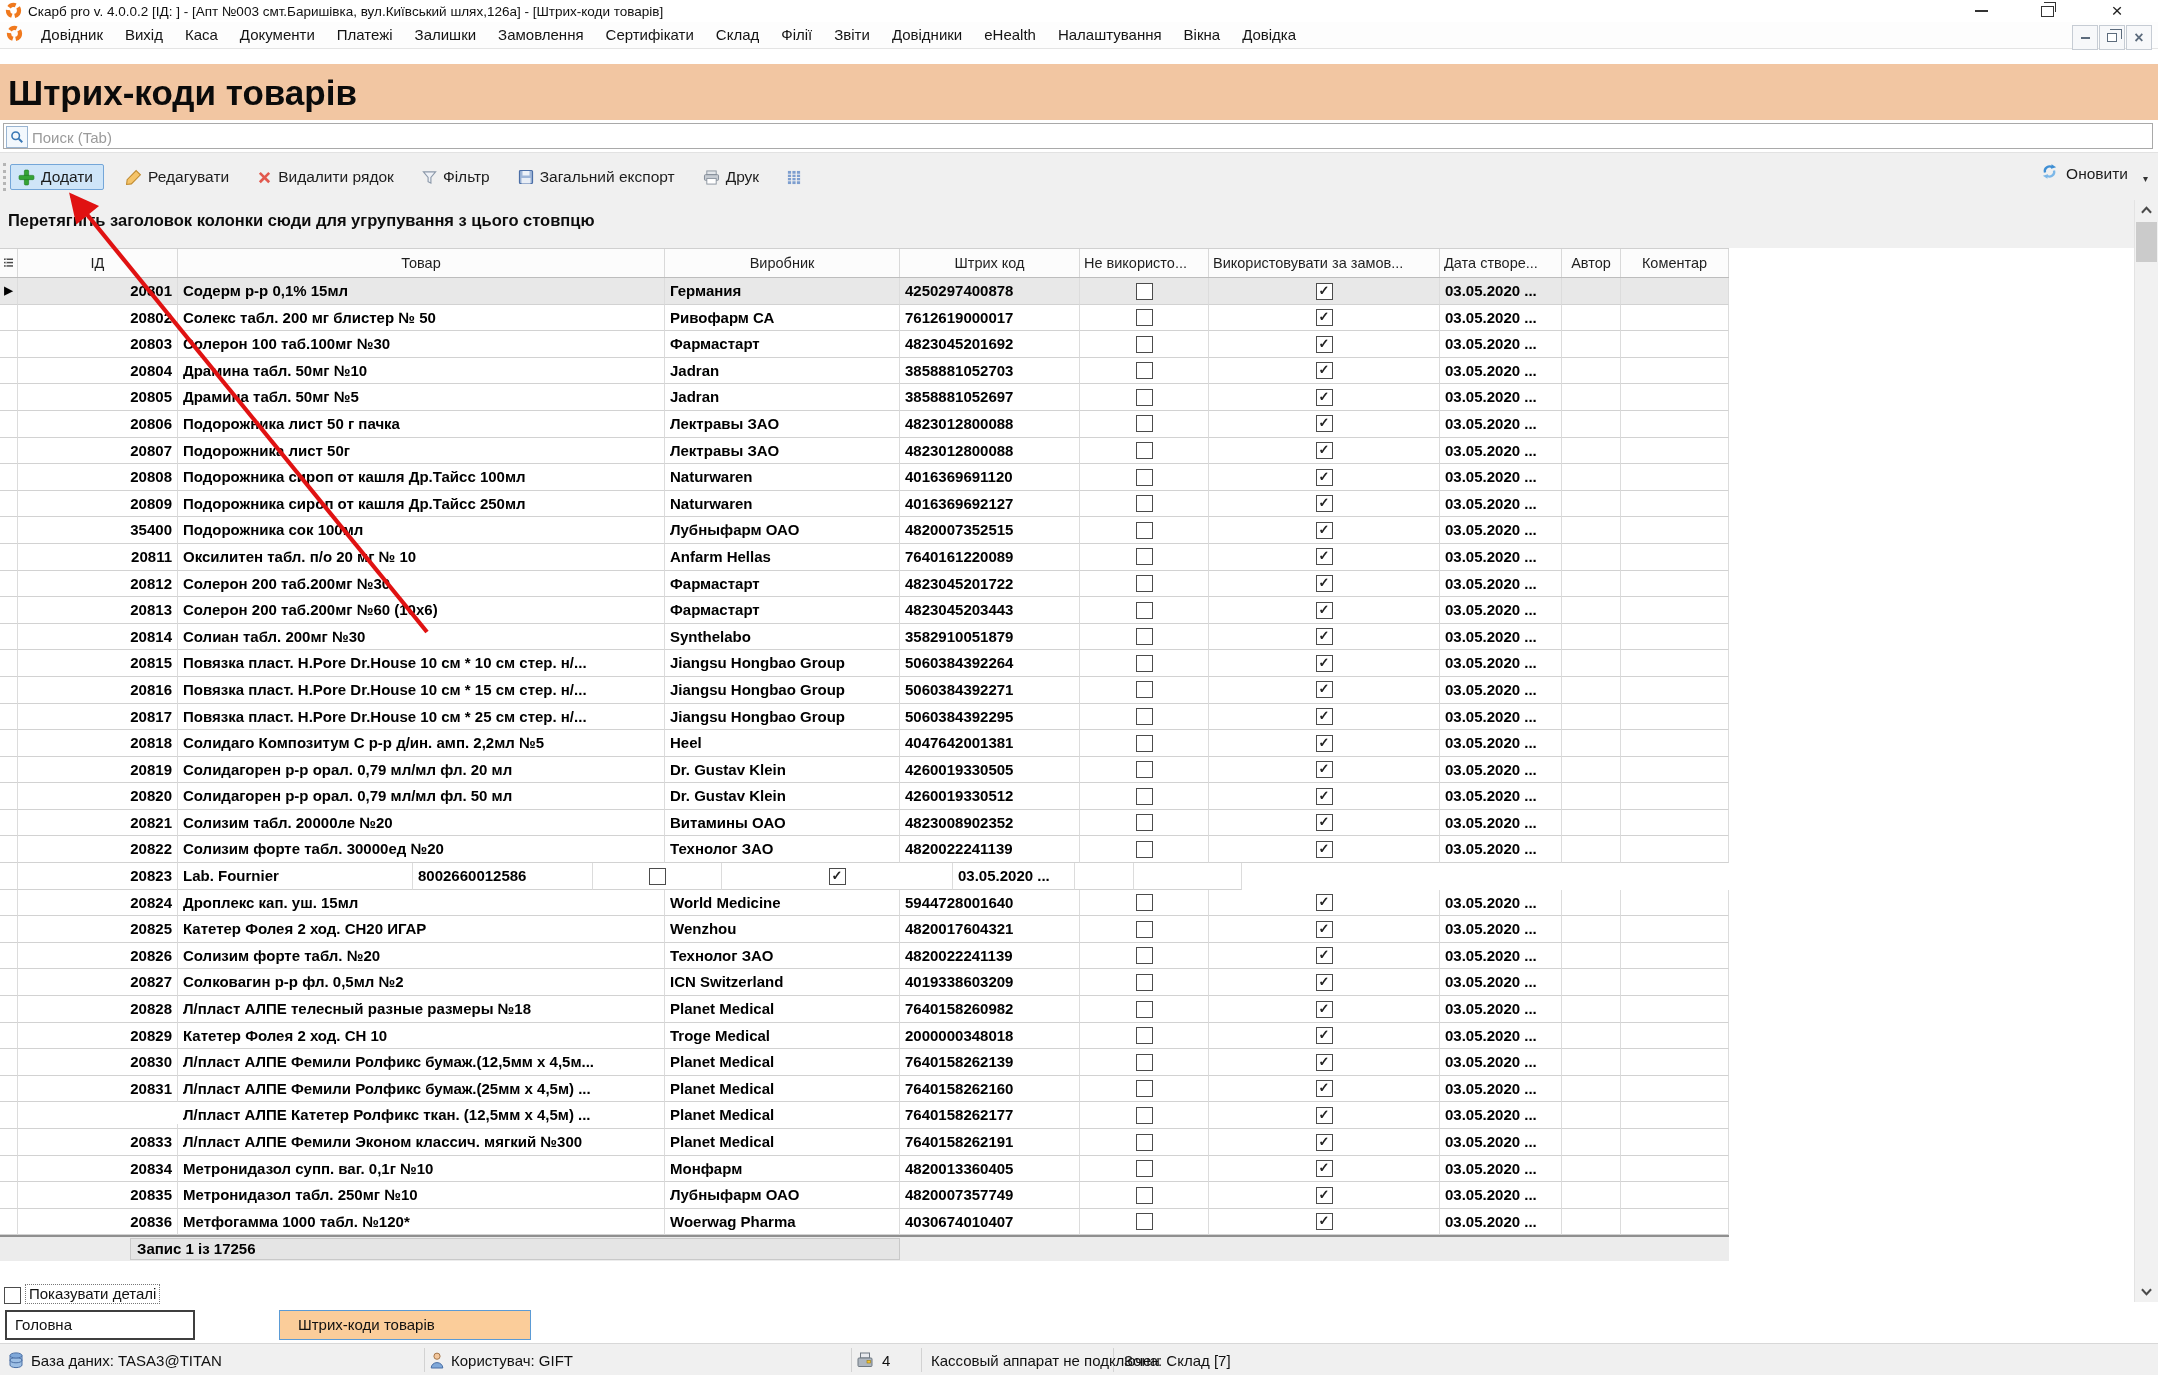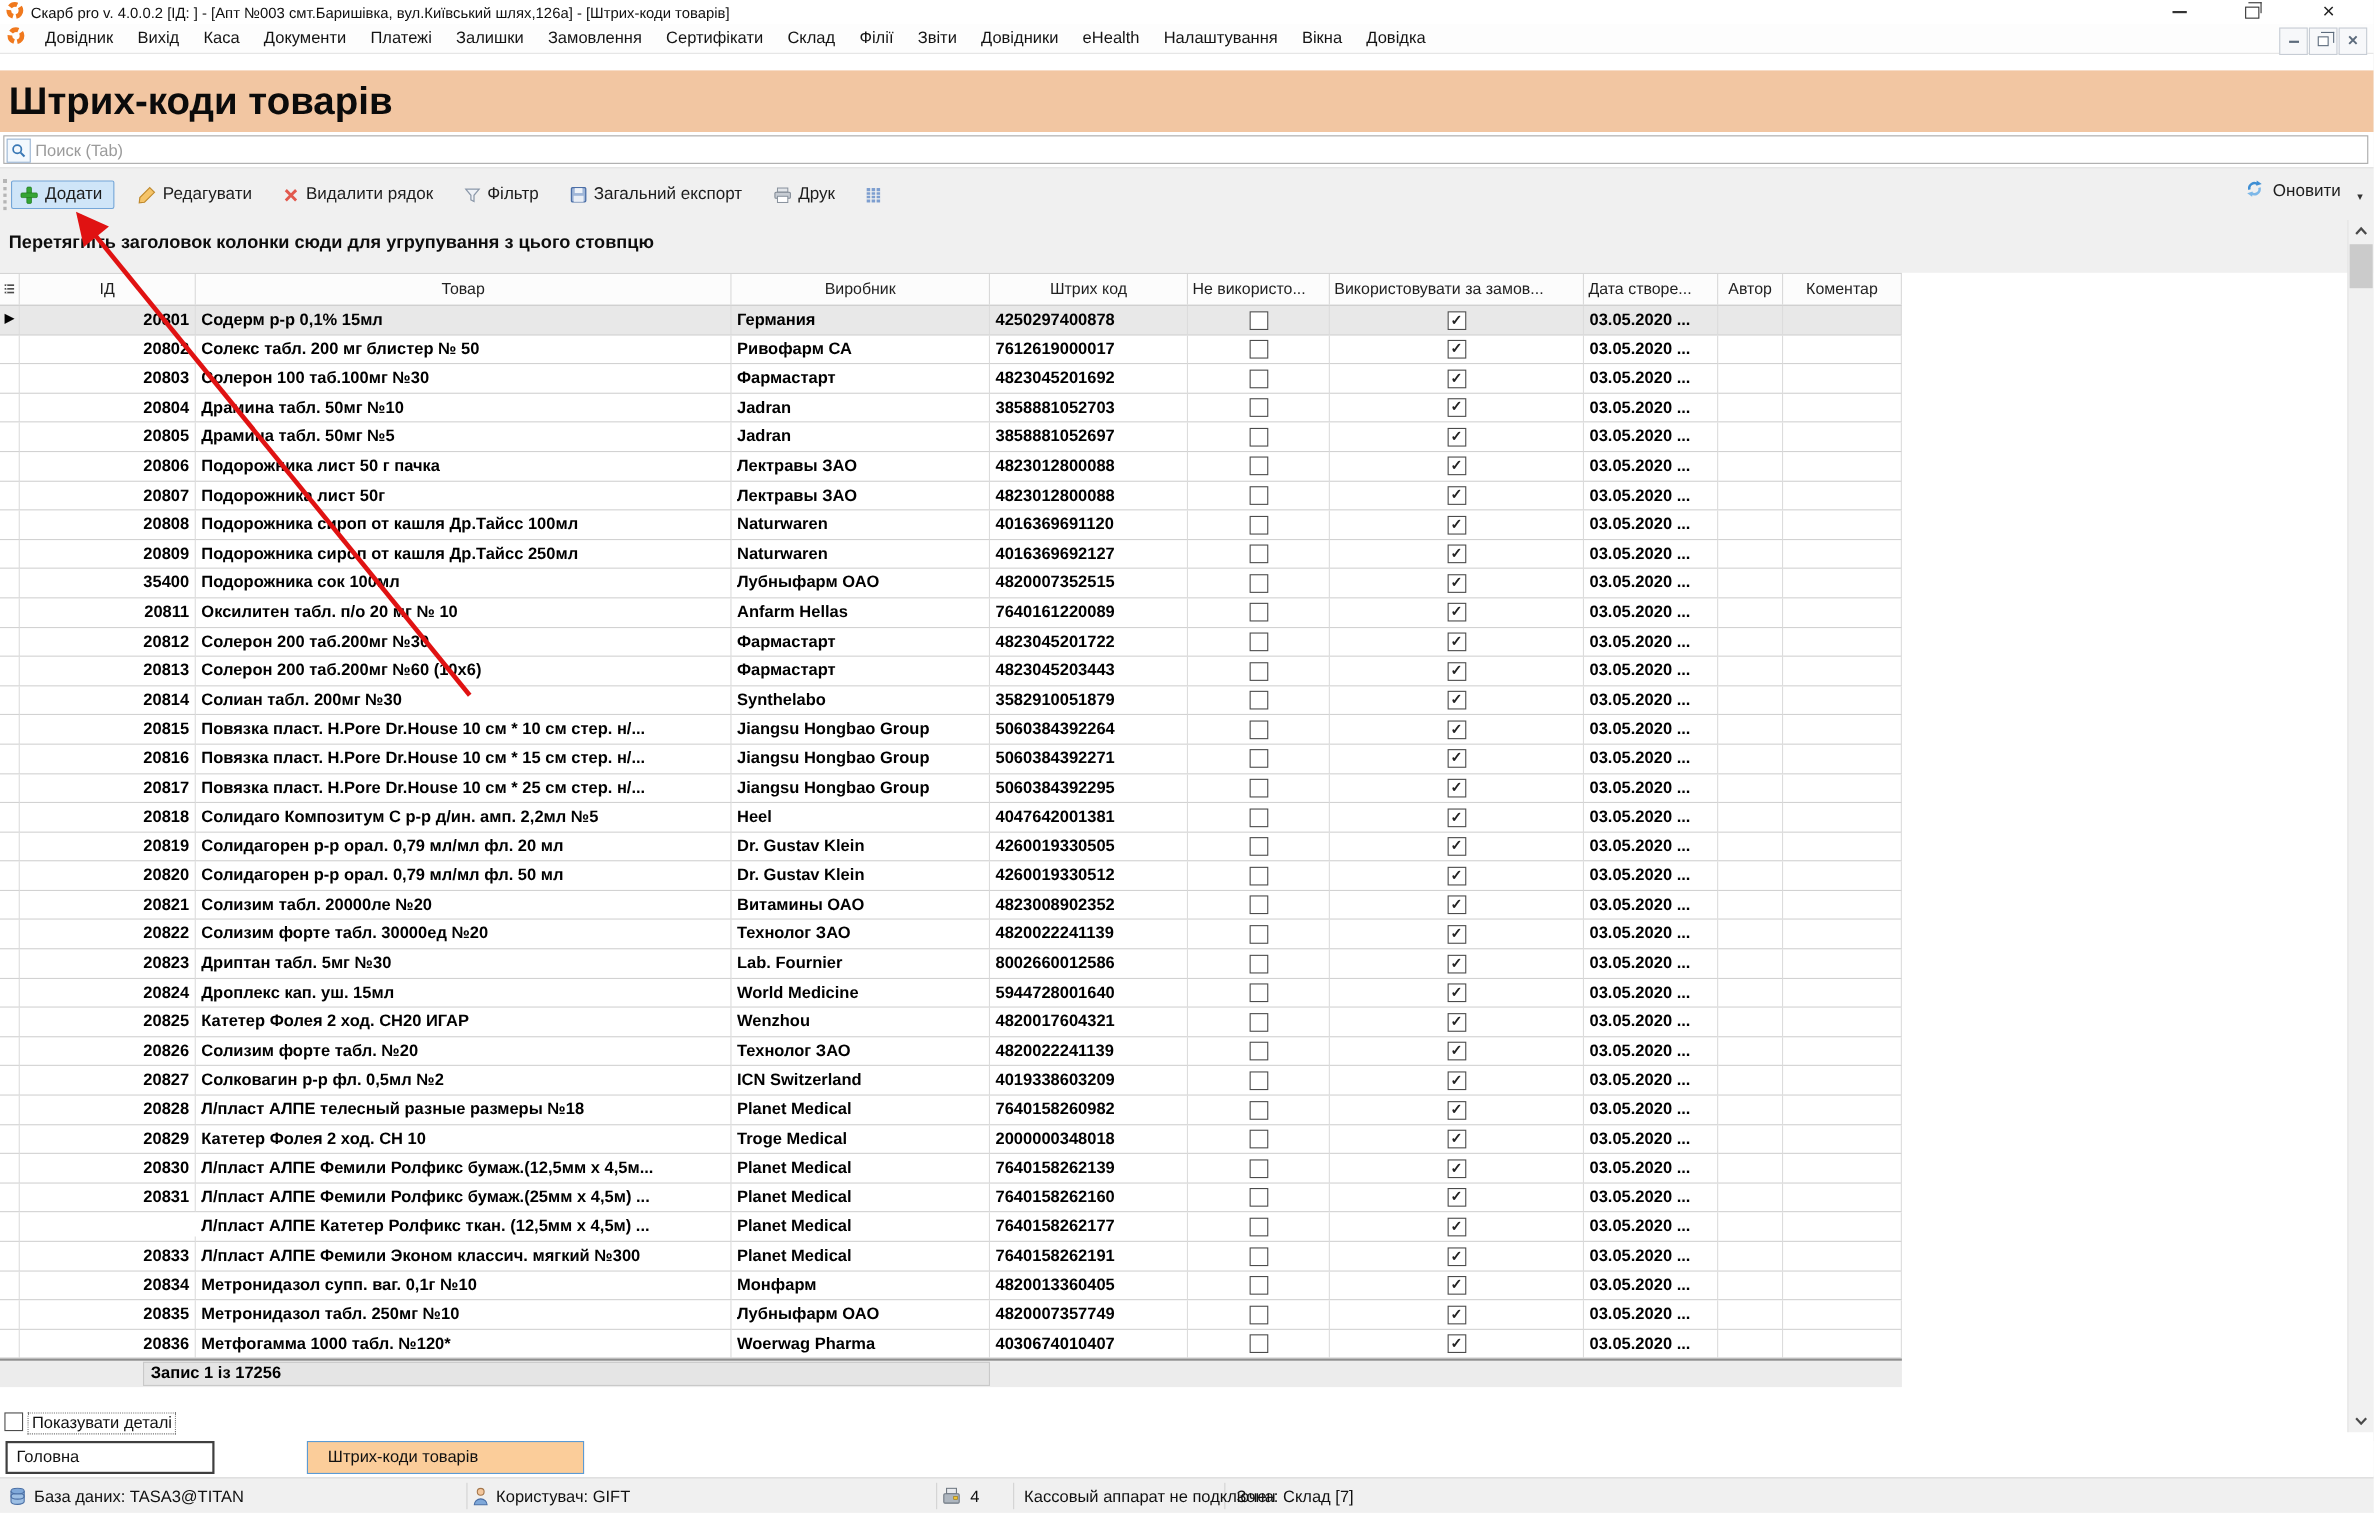--- a/index.html
+++ b/index.html
@@ -57,21 +57,21 @@
   .cbx{display:inline-block;width:15px;height:15px;border:1px solid #4c4c4c;background:#fff;margin-top:4.5px;line-height:13px;font-size:13px;color:#222;font-weight:bold;vertical-align:top;}
   .g-footer{position:relative;height:26px;background:#ececec;border-top:2px solid #8f8f8f;box-sizing:border-box;}
   .g-footer-box{position:absolute;left:130px;top:1px;width:770px;height:22px;background:#e5e5e5;border:1px solid #c9c9c9;box-sizing:border-box;}
   .g-footer-box span{display:block;padding-left:6px;font-size:15px;font-weight:bold;line-height:20px;color:#000;}
   
   .vscroll{position:absolute;left:2134px;top:200px;width:23px;height:1102px;background:#f1f1f1;border-left:1px solid #e3e3e3;}
   .vs-up,.vs-down{position:absolute;left:0;width:23px;height:20px;display:flex;align-items:center;justify-content:center;}
   .vs-up{top:0;} .vs-down{bottom:0;}
   .vs-thumb{position:absolute;left:1px;top:22px;width:21px;height:40px;background:#cbcbcb;}
   
-  .details{position:absolute;left:4px;top:1284px;display:flex;align-items:flex-start;gap:4px;}
+  .details{position:absolute;left:4px;top:1284px;display:flex;align-items:flex-end;gap:4px;}
   .details .cbx{margin-top:0;}
   .details-label{font-size:15px;color:#111;border:1px dotted #777;padding:0 3px;line-height:18px;}
   .tabs{position:absolute;left:0;top:1310px;width:2158px;height:32px;background:#fff;}
   .tab-home{position:absolute;left:5px;top:0;width:190px;height:30px;background:#fff;border:2px solid #3f3f3f;box-sizing:border-box;font-size:15px;line-height:26px;padding-left:8px;color:#111;}
   .tab-active{position:absolute;left:279px;top:0;width:252px;height:30px;background:#fbcd9a;border:1px solid #5b9bd5;box-sizing:border-box;font-size:15px;line-height:28px;padding-left:18px;color:#111;}
   .statusbar{position:absolute;left:0;top:1343px;width:2158px;height:32px;background:#f0f0f0;border-top:1px solid #d8d8d8;box-sizing:border-box;}
   .sb-item{position:absolute;top:0;height:32px;display:flex;align-items:center;gap:7px;font-size:15px;color:#101010;white-space:nowrap;}
   .sb-sep{position:absolute;top:4px;width:1px;height:24px;background:#d2d2d2;}
   
   .arrow-svg{position:absolute;left:0;top:0;width:2158px;height:1375px;pointer-events:none;z-index:50;}
@@ -522,21 +522,20 @@
           <div class="g-cell" style="width: 180px; flex: 0 0 180px;">4820022241139</div>
           <div class="g-cell ctr" style="width: 129px; flex: 0 0 129px;"><span class="cbx"></span></div>
           <div class="g-cell ctr" style="width: 231px; flex: 0 0 231px;"><span class="cbx">✓</span></div>
           <div class="g-cell" style="width: 122px; flex: 0 0 122px;">03.05.2020 ...</div>
           <div class="g-cell" style="width: 59px; flex: 0 0 59px;"></div>
           <div class="g-cell" style="width: 108px; flex: 0 0 108px;"></div>
         </div>
         <div class="g-row">
           <div class="g-cell selcol" style="width: 18px; flex: 0 0 18px;"></div>
           <div class="g-cell r" style="width: 160px; flex: 0 0 160px;">20823</div>
-          <div class="g-cell" style="width: 487px; flex: 0 0 487px;">Дриптан табл. 5мг №30</div>
           <div class="g-cell" style="width: 235px; flex: 0 0 235px;">Lab. Fournier</div>
           <div class="g-cell" style="width: 180px; flex: 0 0 180px;">8002660012586</div>
           <div class="g-cell ctr" style="width: 129px; flex: 0 0 129px;"><span class="cbx"></span></div>
           <div class="g-cell ctr" style="width: 231px; flex: 0 0 231px;"><span class="cbx">✓</span></div>
           <div class="g-cell" style="width: 122px; flex: 0 0 122px;">03.05.2020 ...</div>
           <div class="g-cell" style="width: 59px; flex: 0 0 59px;"></div>
           <div class="g-cell" style="width: 108px; flex: 0 0 108px;"></div>
         </div>
         <div class="g-row">
           <div class="g-cell selcol" style="width: 18px; flex: 0 0 18px;"></div>

